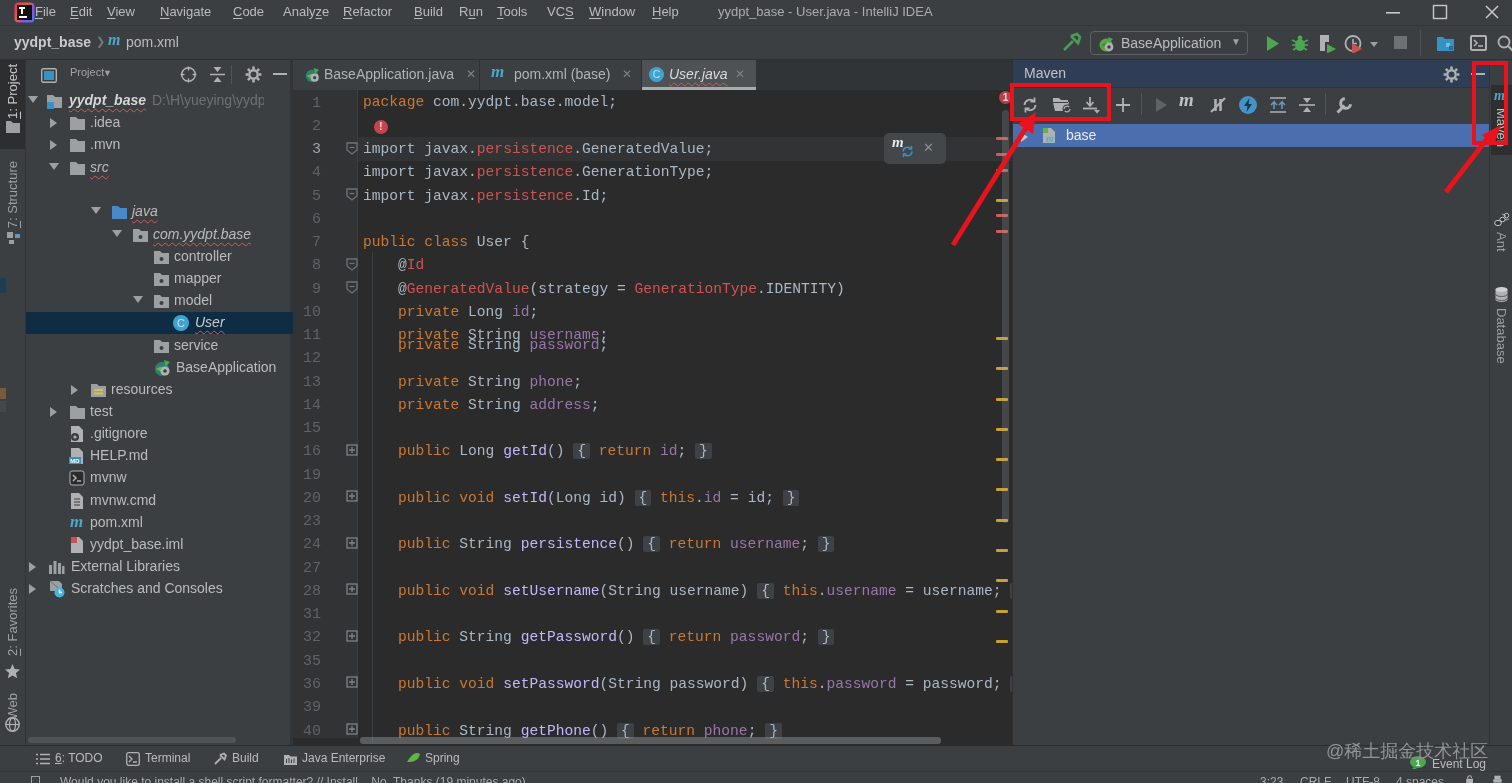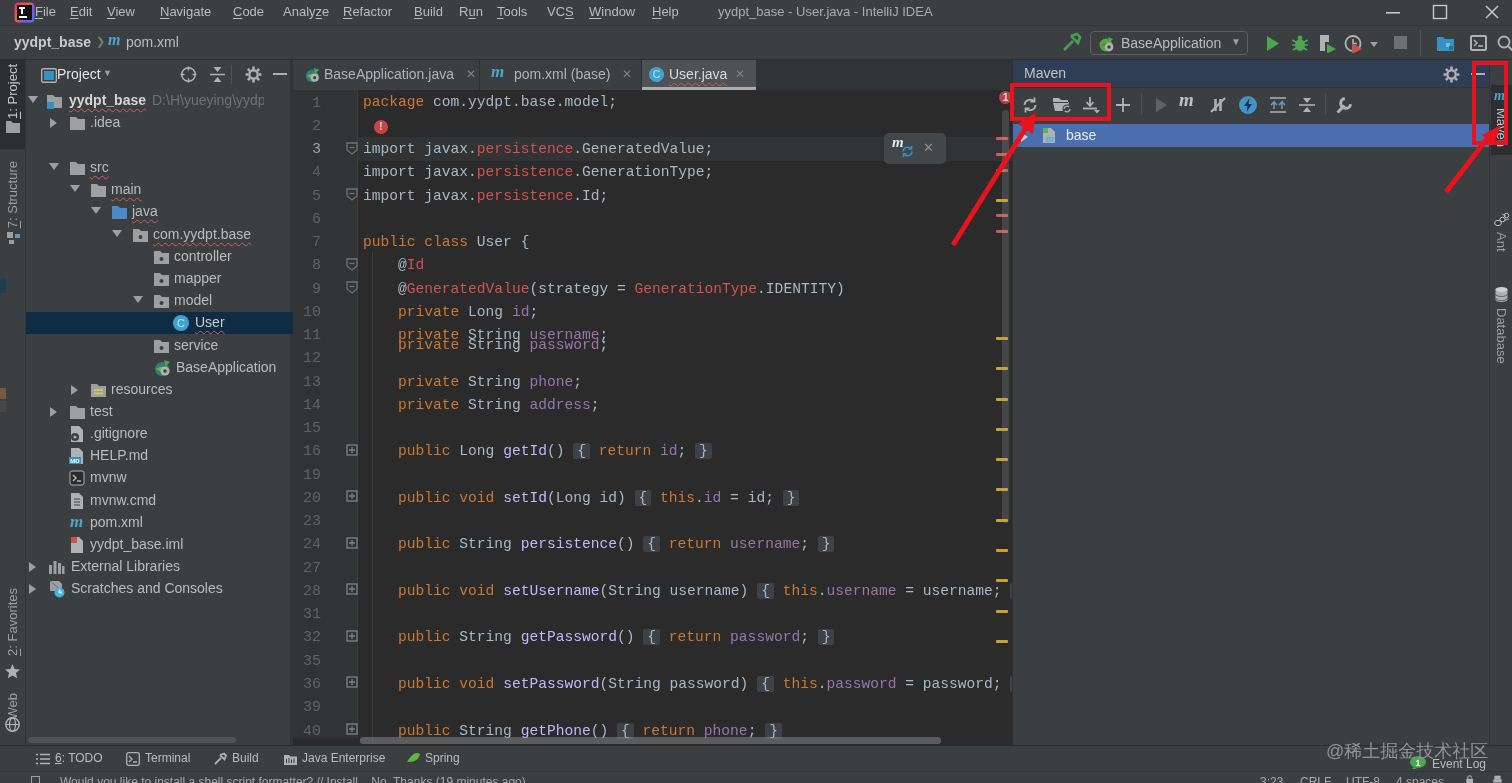--- a/index.html
+++ b/index.html
@@ -34,21 +34,21 @@
 .aexp { border-left:5px solid transparent; border-right:5px solid transparent; border-top:7px solid #9DA0A3; }
 .acol { border-top:5px solid transparent; border-bottom:5px solid transparent; border-left:7px solid #9DA0A3; }
 
 .cl { position:absolute; left:70px; font-family:"Liberation Mono", monospace; font-size:14.6px; white-space:pre; color:#A9B7C6; line-height:20px; }
 .ln { position:absolute; left:0; width:28px; text-align:right; font-family:"Liberation Mono", monospace; font-size:15px; color:#606366; line-height:20px; }
 .kw { color:#CC7832; }
 .err { color:#D25252; }
 .fld { color:#9876AA; }
 .mth { color:#c4b5fd; }
 .fold { background:#3E4246; border-radius:2px; padding:0 4px; }
-.sq { text-decoration:underline; text-decoration-style:wavy; text-decoration-color:#CF5B56; text-decoration-thickness:1px; text-underline-offset:3px; }
+.sq { text-decoration:underline; text-decoration-style:wavy; text-decoration-color:#CF5B56; text-decoration-thickness:1px; text-underline-offset:3px;font-style:italic; }
 
 .icon { position:absolute; }
 </style>
 </head>
 <body>
 <div id="app">
   <div id="titlebar">
     <svg class="abs" style="left:14px;top:2px" width="21" height="21" viewBox="0 0 21 21">
       <defs>
           <linearGradient id="ijg" x1="0" y1="0.2" x2="1" y2="0.9">
@@ -164,21 +164,21 @@
     <div class="abs" style="left:0;top:218px;width:6px;height:15px;background:#1D3D54"></div>
     <div class="abs" style="left:0;top:328px;width:6px;height:11px;background:#7A5A3C"></div>
     <div class="abs" style="left:0;top:341px;width:6px;height:11px;background:#44484B"></div>
   </div>
   <div id="ptree">
 
     <svg class="abs" style="left:15px;top:8px" width="16" height="15" viewBox="0 0 16 15">
       <rect x="0.7" y="0.7" width="14.6" height="13.6" rx="1.5" fill="none" stroke="#AFB1B3" stroke-width="1.4"></rect>
       <rect x="3" y="3" width="10" height="9" fill="#3592C4"></rect>
     </svg>
-    <span class="abs" style="left:31px;top:6px;font-size:14px;color:#e5e5e5">Project</span>
+    <span class="abs" style="left:44px;top:6px;font-size:11px;color:#a3a3a3">Project</span>
     <span class="abs" style="left:77px;top:8px;font-size:9px;color:#9DA0A3">▼</span>
     <svg class="abs" style="left:154px;top:6px" width="17" height="17" viewBox="0 0 17 17">
       <circle cx="8.5" cy="8.5" r="6.8" fill="none" stroke="#AFB1B3" stroke-width="1.5"></circle>
       <path d="M8.5 0.5 v4 M8.5 12.5 v4 M0.5 8.5 h4 M12.5 8.5 h4" stroke="#AFB1B3" stroke-width="1.5"></path>
     </svg>
     <svg class="abs" style="left:183px;top:6px" width="17" height="17" viewBox="0 0 17 17">
       <path d="M1 8.5 h15" stroke="#AFB1B3" stroke-width="1.5"></path>
       <path d="M8.5 6 L4.5 1 h8 Z M8.5 11 L4.5 16 h8 Z" fill="#AFB1B3"></path>
     </svg>
     <div class="abs" style="left:205px;top:5px;width:1px;height:19px;background:#515355"></div>
@@ -204,36 +204,36 @@
       </div>
 
       <div class="trow" style="top:22px">
         <div class="tarrow acol" style="left:24px"></div>
         <svg class="icon" style="left:43px;top:3px" width="17" height="16" viewBox="0 0 17 16">
             <path d="M1 2 h6 l2 2 h7 v11 h-15 z" fill="#9DA0A3"></path>
           </svg>
         <span class="tlbl" style="left:64px">.idea</span>
       </div>
 
+      <div class="trow" style="top:44px">
+        <div class="tarrow acol" style="left:24px"></div>
+        <svg class="icon" style="left:43px;top:3px" width="17" height="16" viewBox="0 0 17 16">
+            <path d="M1 2 h6 l2 2 h7 v11 h-15 z" fill="#9DA0A3"></path>
+          </svg>
+        <span class="tlbl" style="left:64px">.mvn</span>
+      </div>
 
       <div class="trow" style="top:67px">
         <div class="tarrow aexp" style="left:23px"></div>
         <svg class="icon" style="left:43px;top:3px" width="17" height="16" viewBox="0 0 17 16">
             <path d="M1 2 h6 l2 2 h7 v11 h-15 z" fill="#9DA0A3"></path>
           </svg>
         <span class="tlbl sq" style="left:64px">src</span>
       </div>
 
-      <div class="trow" style="top:89px">
-        <div class="tarrow aexp" style="left:44px"></div>
-        <svg class="icon" style="left:64px;top:3px" width="17" height="16" viewBox="0 0 17 16">
-            <path d="M1 2 h6 l2 2 h7 v11 h-15 z" fill="#9DA0A3"></path>
-          </svg>
-        <span class="tlbl sq" style="left:85px">main</span>
-      </div>
 
       <div class="trow" style="top:111px">
         <div class="tarrow aexp" style="left:65px"></div>
         <svg class="icon" style="left:85px;top:3px" width="17" height="16" viewBox="0 0 17 16">
             <path d="M1 2 h6 l2 2 h7 v11 h-15 z" fill="#4A88C7"></path>
           </svg>
         <span class="tlbl sq" style="left:106px">java</span>
       </div>
 
       <div class="trow" style="top:134px">

